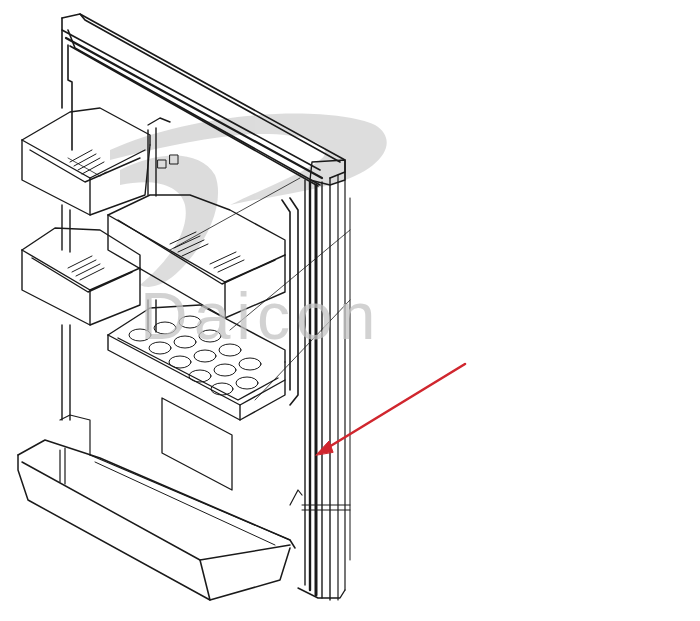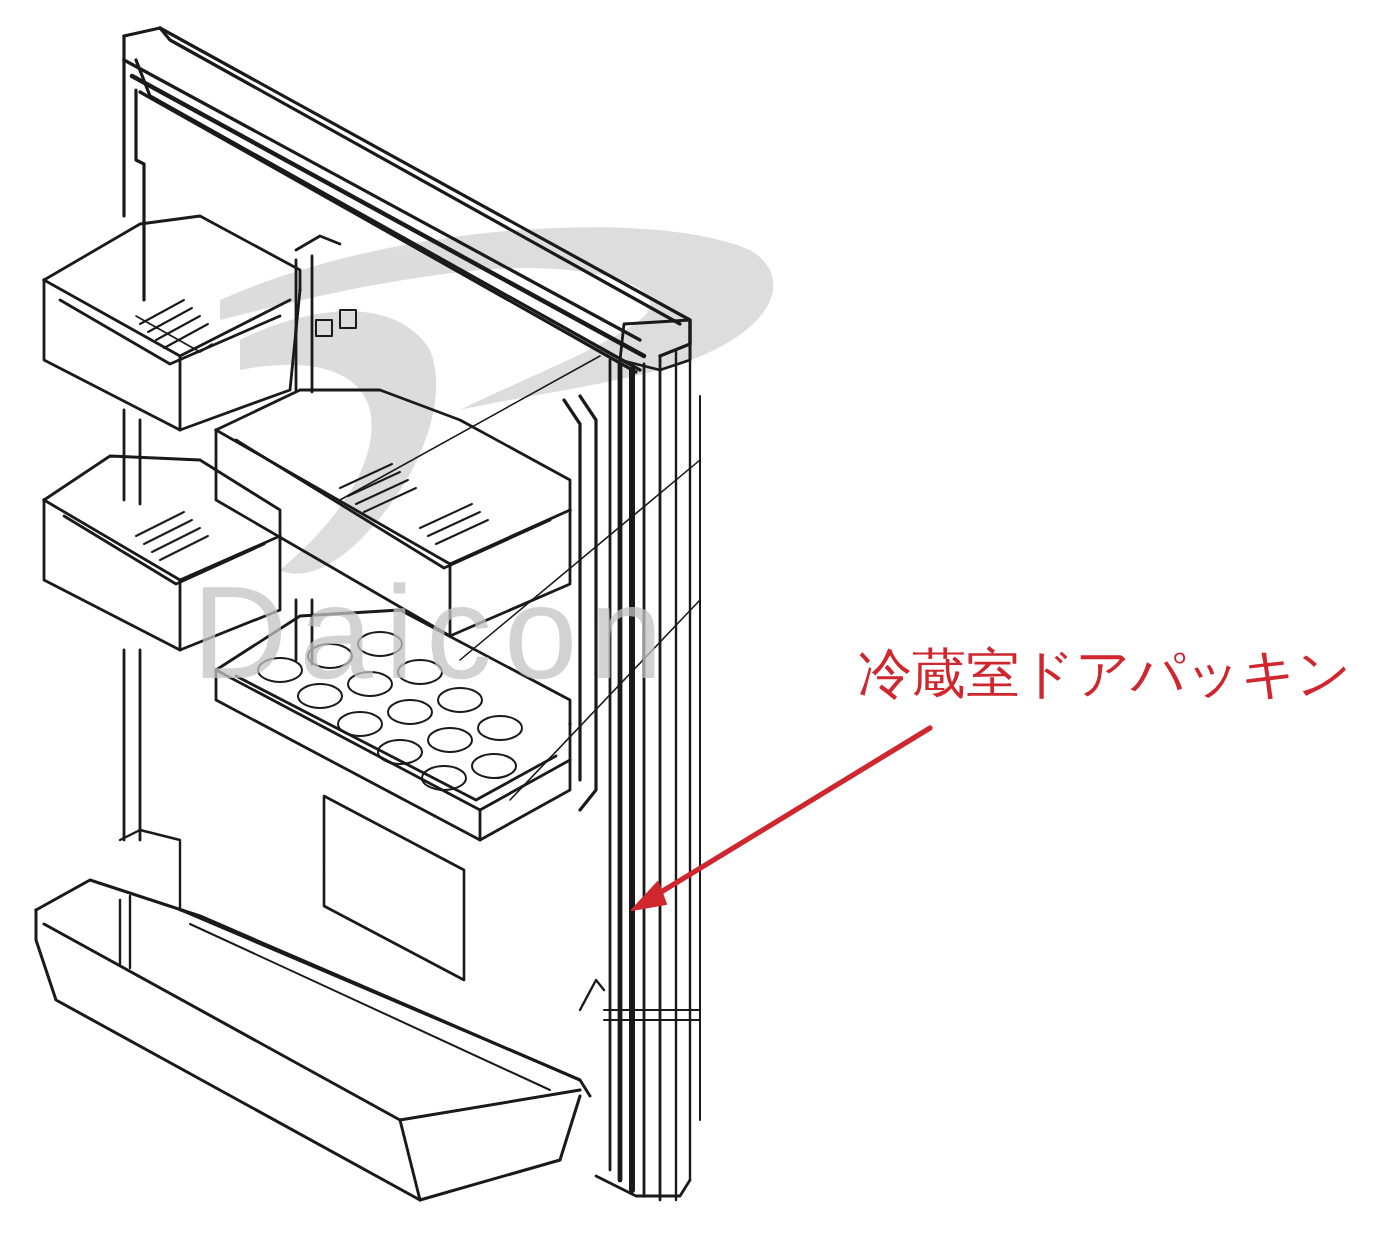--- a/index.html
+++ b/index.html
@@ -160,17 +160,16 @@
       <path d="M60 420 L70 415 L90 420 L90 455" stroke-width="1.2"></path>
       <path d="M290 505 L298 490 L302 495" stroke-width="1.2"></path>
     </g>
 
     <g stroke="#d0262e" fill="#d0262e">
       <line x1="465" y1="364" x2="324" y2="450" stroke-width="2.6"></line>
       <path d="M316 455 L329 441 L333 452 Z" stroke-width="1"></path>
     </g>
   </svg>
 
-  <div class="watermark-text" style="color: rgb(196, 196, 196);">Daicon</div>
+  <div class="watermark-text" style="color: rgb(196, 196, 196); margin-left: 44px;">Daicon</div>
 
-  <div class="callout-label" style="color: rgb(208, 38, 46);">冷蔵室ドアパッキン</div>
 
 </div>
 
 </body></html>

